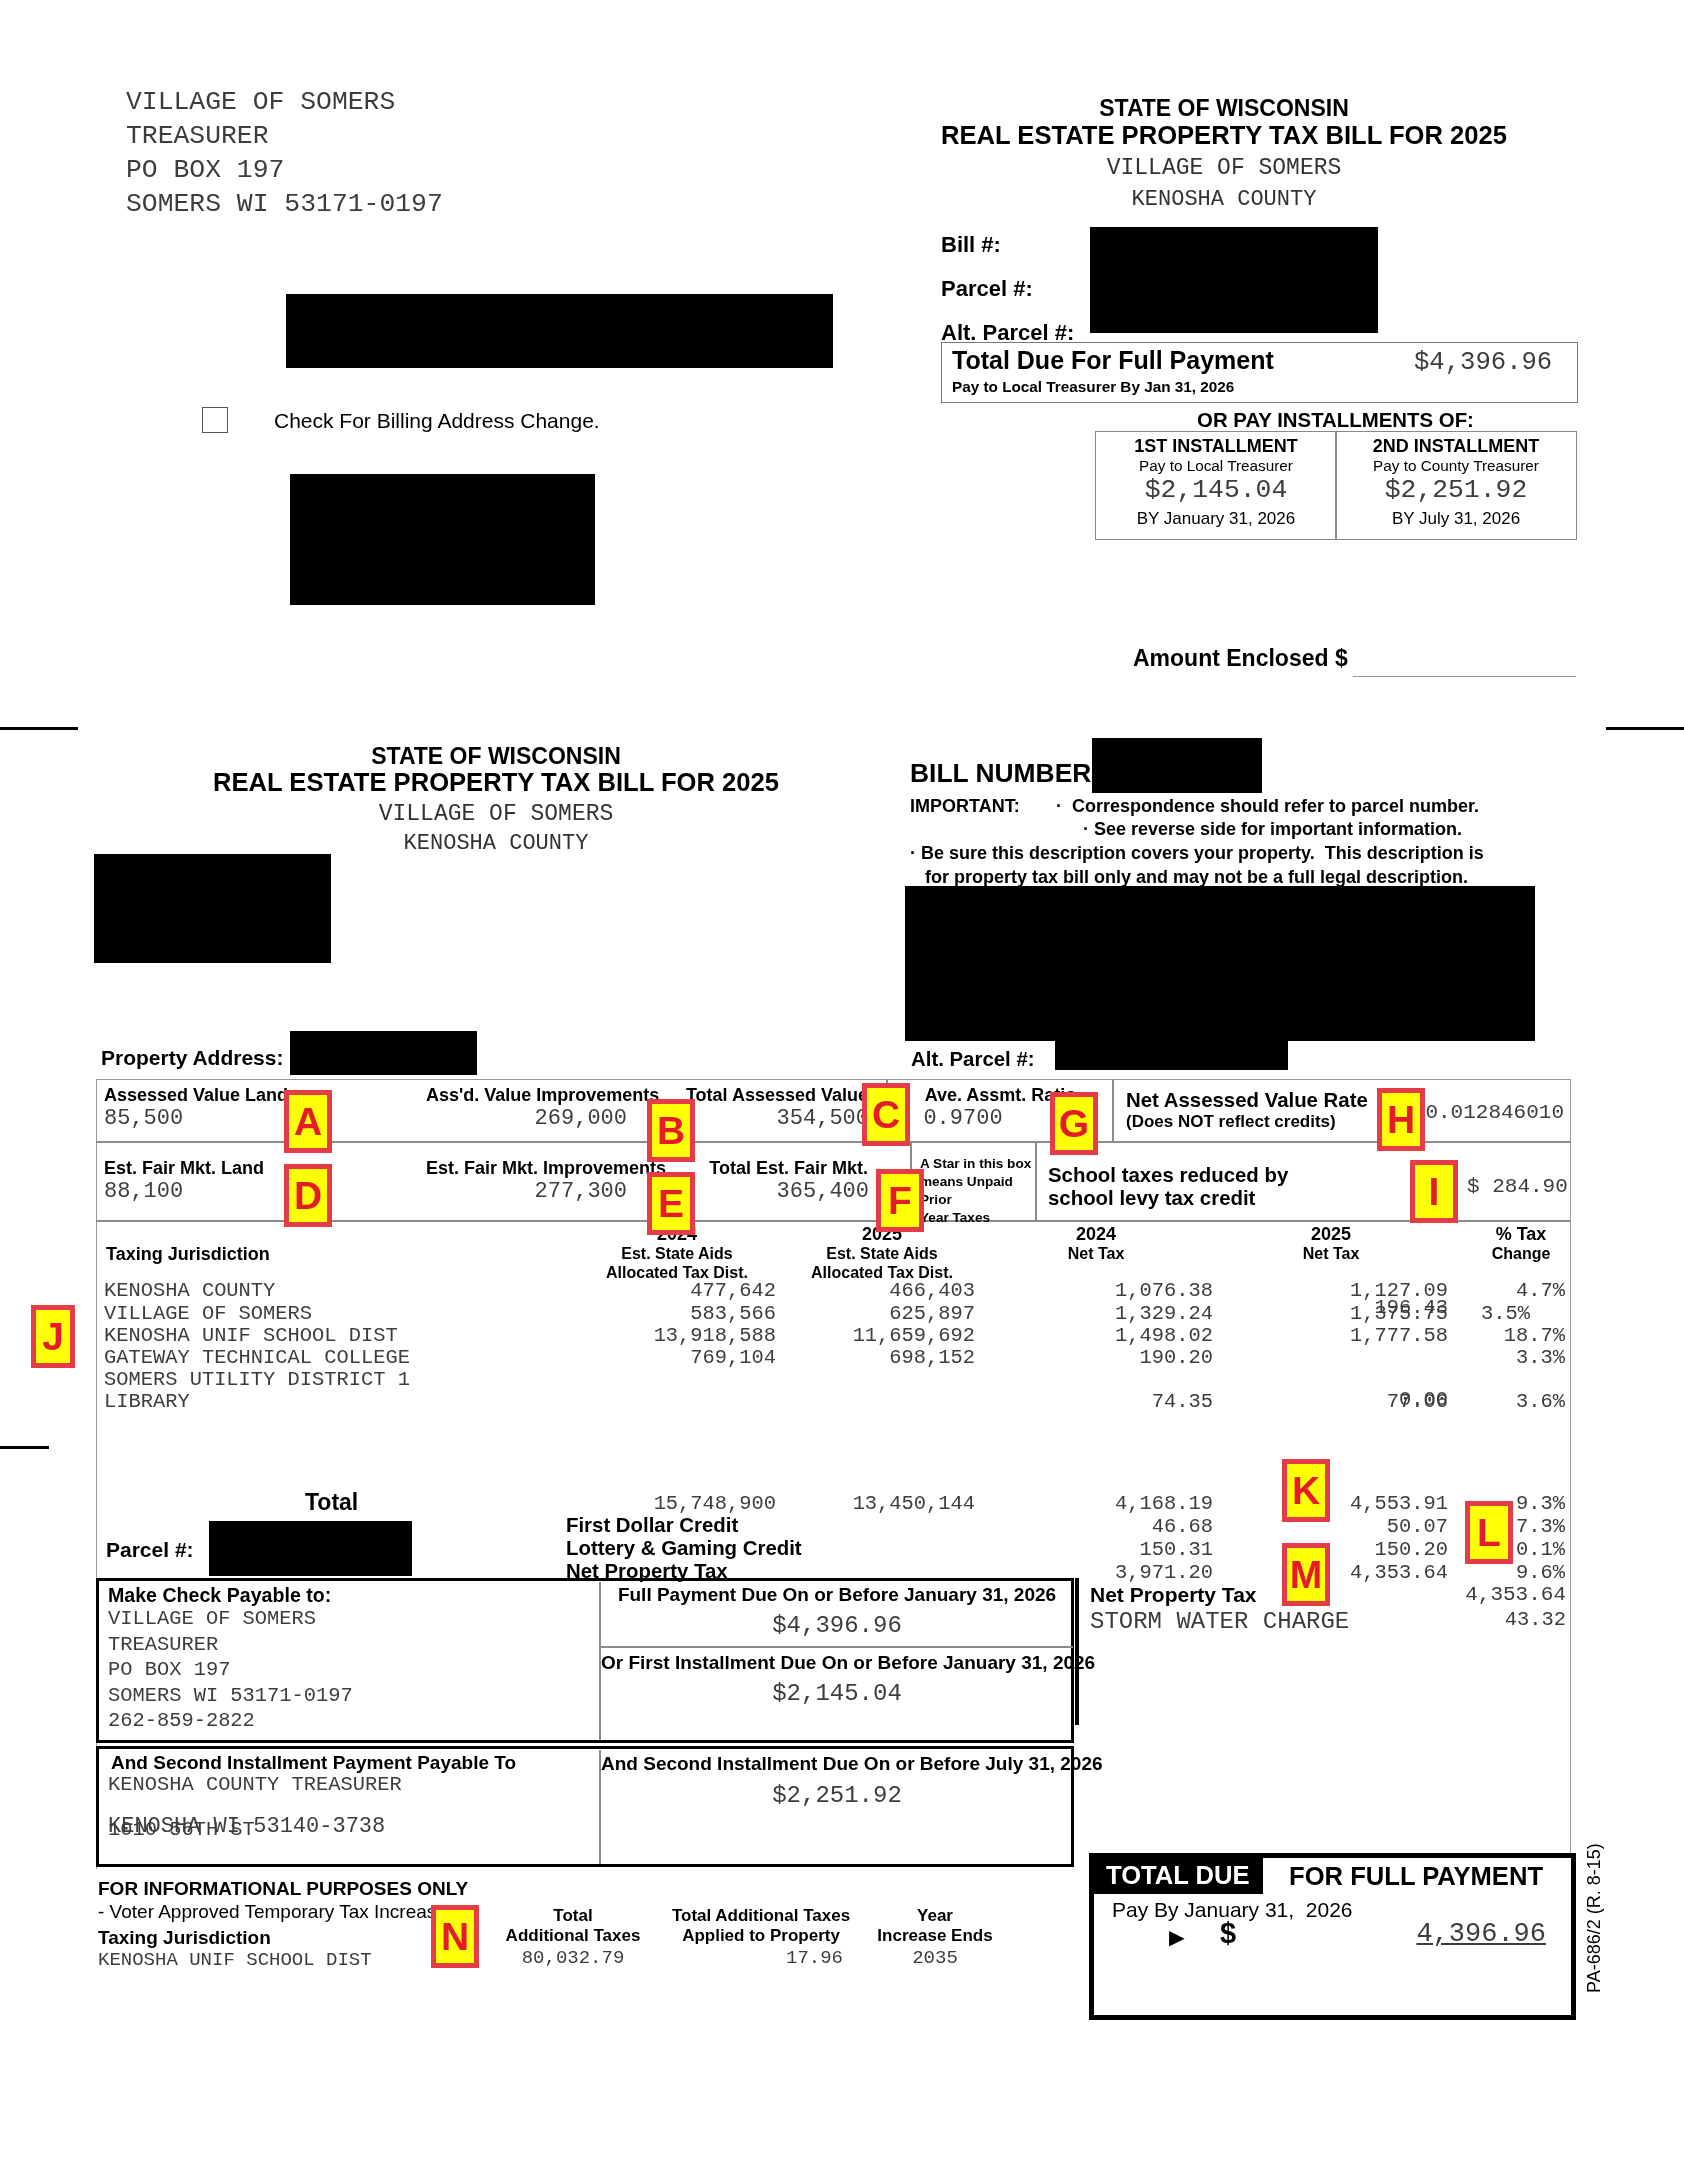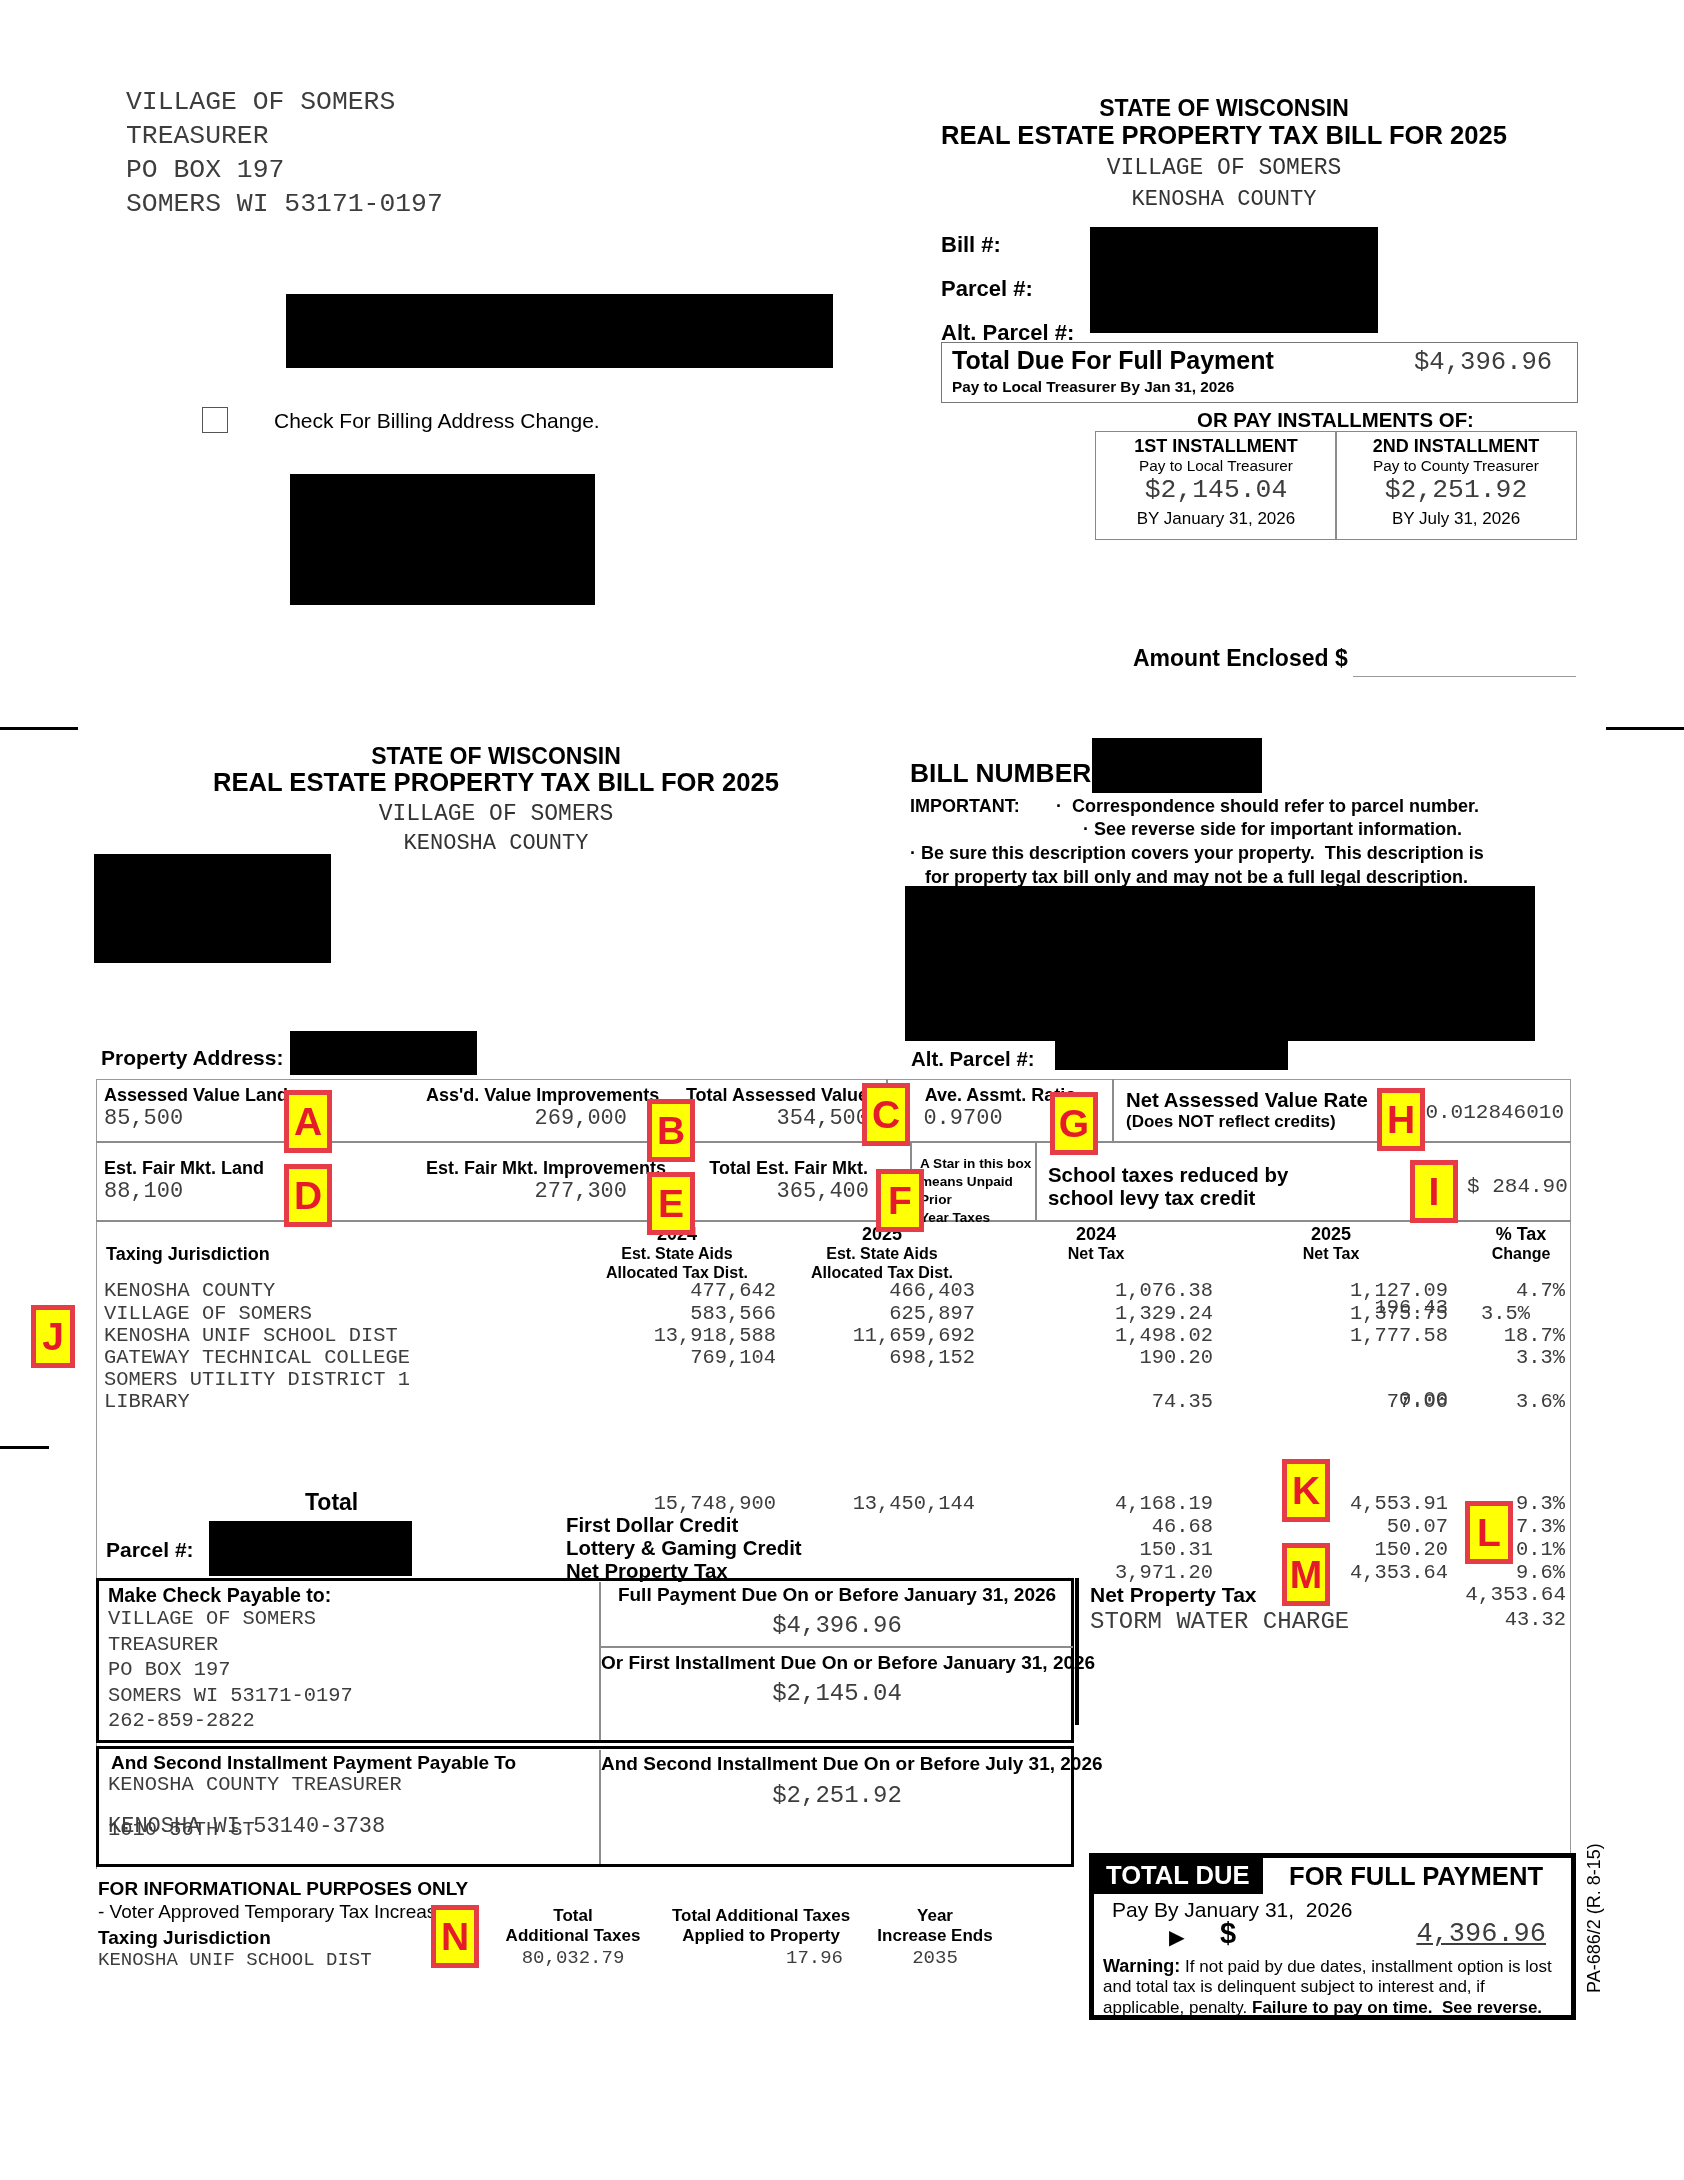--- a/index.html
+++ b/index.html
@@ -275,25 +275,20 @@
   </div>
   <div class="abs m c nw" style="left:871px;top:1947px;width:128px;font-size:19px;">2035</div>
 
   <div class="box" style="left:1089px;top:1853px;width:487px;height:167px;border:5.1px solid #000;background:#fff;"></div>
   <div class="abs b nw" style="left:1094px;top:1858px;background:#000;color:#fff;font-size:25.6px;padding:2.6px 13.6px 4.3px 12px;">TOTAL DUE</div>
   <div class="abs b nw" style="left:1289px;top:1862px;font-size:25.6px;">FOR FULL PAYMENT</div>
   <div class="abs s nw pre" style="left:1112px;top:1898px;font-size:21px;text-align:right;">Pay By January 31,  2026</div>
   <div class="abs s nw" style="left:1169px;top:1925px;font-size:20.4px;">▶</div>
   <div class="abs b nw" style="left:1220px;top:1917px;font-size:29px;">$</div>
   <div class="abs m r nw" style="left:1329px;top:1919px;width:217px;font-size:27px;text-decoration:underline;">4,396.96</div>
-  <div class="abs s" style="left:1103px;top:1956px;width:464px;font-size:17px;line-height:20.4px;font-family:'Liberation Sans',sans-serif;color:#000;">
-    <span class="b" style="font-size:18px;">Warning:</span>
-    <span>If not paid by due dates, installment option is lost and total tax is delinquent subject to interest and, if applicable, penalty.</span>
-    <span class="b pre">Failure to pay on time.  See reverse.</span>
-  </div>
 
   <div class="abs s nw" style="left:1584px;top:1993px;transform:rotate(-90deg);transform-origin:0 0;font-size:18px;">PA-686/2 (R. 8-15)</div>
 
   <div class="marker" style="left:284px;top:1090px;">A</div>
   <div class="marker" style="left:647px;top:1099px;">B</div>
   <div class="marker" style="left:862px;top:1083px;">C</div>
   <div class="marker" style="left:1050px;top:1092px;">G</div>
   <div class="marker" style="left:1377px;top:1088px;">H</div>
   <div class="marker" style="left:284px;top:1164px;">D</div>
   <div class="marker" style="left:647px;top:1172px;">E</div>

